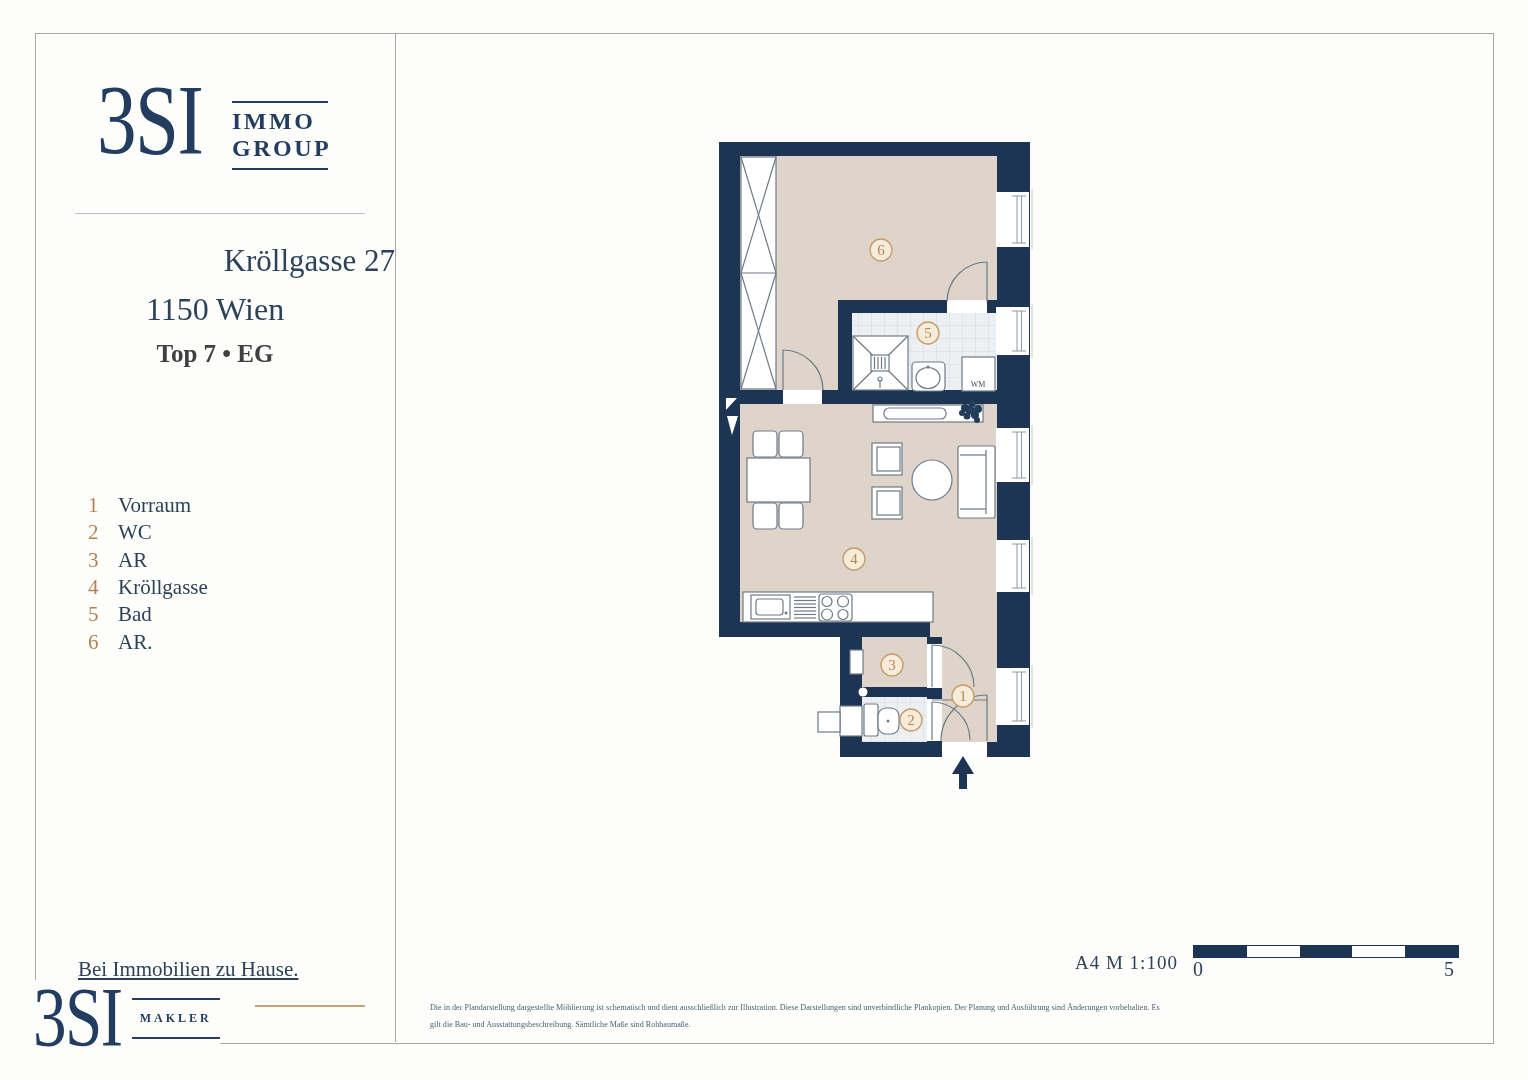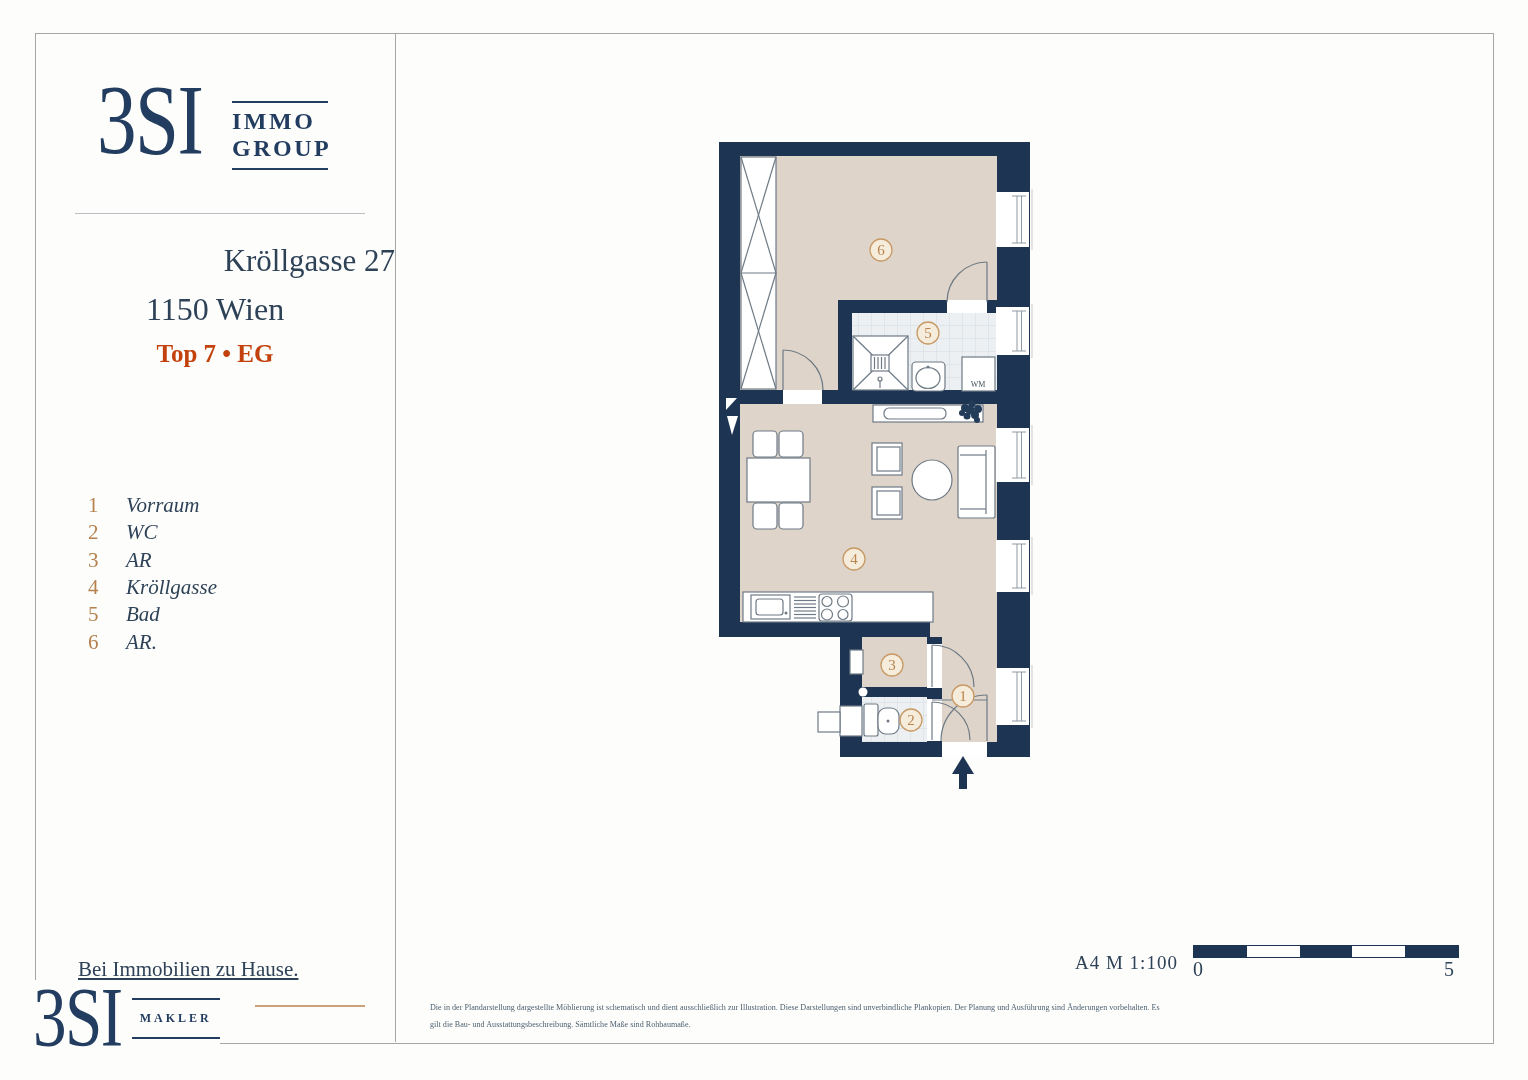--- a/index.html
+++ b/index.html
@@ -11,26 +11,26 @@
 
   
   #brand3si{left:97px;top:72px;font-size:99px;line-height:95px;color:#223d60;
             transform:scaleX(.8);transform-origin:left top;letter-spacing:-2px;}
   #immogroup{left:232px;top:101px;width:96px;border-top:2px solid #223d60;border-bottom:2px solid #223d60;
              padding:5px 0 6px 0;text-align:left;color:#223d60;font-weight:bold;
              font-size:24px;line-height:27px;letter-spacing:2.5px;}
   #logoline{left:75px;top:213px;width:290px;height:1px;background:#b9bec4;}
   #addr1{left:35px;top:243px;width:360px;text-align:right;font-size:31px;}
   #addr2{left:35px;top:291px;width:360px;text-align:center;font-size:32px;}
-  #unitline{left:35px;top:340px;width:360px;text-align:center;font-size:25px;color:#c2410c;font-weight:bold;}
+  #unitline{left:35px;top:340px;width:360px;text-align:center;font-size:25px;color:#404040;font-weight:bold;}
   #arearow{left:88px;top:399px;width:268px;display:flex;justify-content:space-between;font-size:21px;}
   #legend{left:88px;top:492px;}
   .lrow{display:flex;height:27.3px;align-items:center;font-size:21px;}
   .lnum{width:26px;color:#b5824f;}
-  .llab{margin-left:12px;color:#2e4257;font-style:italic;}
+  .llab{margin-left:4px;color:#2e4257;}
   #tagline{left:78px;top:957px;font-size:21px;color:#2e4257;text-decoration:underline;}
   #footerlogo{left:28px;top:980px;height:76px;background:#fdfdfc;display:flex;align-items:center;padding-left:5px;}
   #fl3si{font-size:84px;line-height:76px;color:#223d60;transform:scaleX(.8);transform-origin:left center;letter-spacing:-2px;}
   #flmakler{margin-left:-12px;border-top:2px solid #223d60;border-bottom:2px solid #223d60;
             padding:11px 8px;font-size:12px;font-weight:bold;letter-spacing:3px;color:#223d60;}
   #tanline{left:255px;top:1005px;width:110px;height:2px;background:#c9a27a;}
 
   
   #a4scale{left:1075px;top:952px;font-size:19px;letter-spacing:1px;}
   #scalebar{left:1193px;top:945px;width:264px;height:11px;border:1px solid #1d3553;display:flex;}

